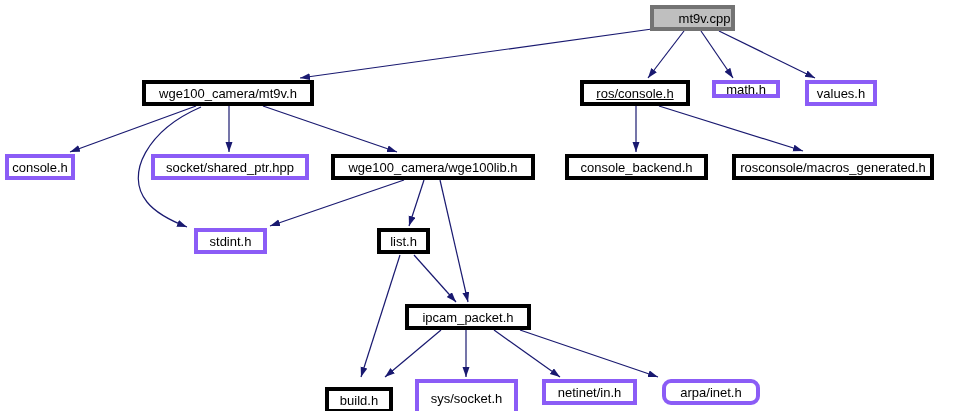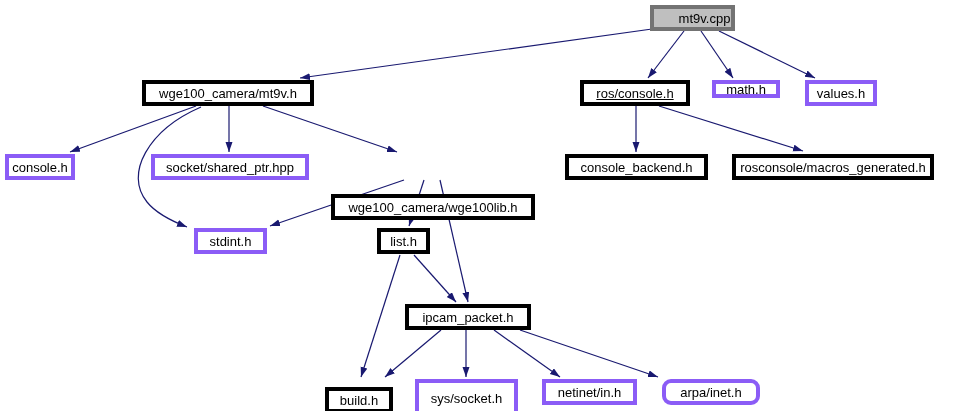--- a/index.html
+++ b/index.html
@@ -59,21 +59,21 @@
     </g>
   </svg>
 
   <div class="node root" style="left:650px;top:5px;width:85px;height:26px;">mt9v.cpp</div>
   <div class="node linked" style="left:142px;top:80px;width:172px;height:26px;">wge100_camera/mt9v.h</div>
   <div class="node linked" style="left:580px;top:80px;width:110px;height:26px;text-decoration:underline;">ros/console.h</div>
   <div class="node" style="left:712px;top:80px;width:68px;height:18px;">math.h</div>
   <div class="node" style="left:805px;top:80px;width:72px;height:26px;">values.h</div>
   <div class="node" style="left:5px;top:154px;width:70px;height:26px;">console.h</div>
   <div class="node" style="left:151px;top:154px;width:158px;height:26px;">socket/shared_ptr.hpp</div>
-  <div class="node linked" style="left:331px;top:154px;width:204px;height:26px;margin-top:40px;">wge100_camera/wge100lib.h</div>
+  <div class="node linked" style="left:331px;top:154px;width:204px;height:26px;">wge100_camera/wge100lib.h</div>
   <div class="node linked" style="left:565px;top:154px;width:143px;height:26px;">console_backend.h</div>
   <div class="node linked" style="left:732px;top:154px;width:202px;height:26px;">rosconsole/macros_generated.h</div>
   <div class="node" style="left:194px;top:228px;width:73px;height:26px;">stdint.h</div>
   <div class="node linked" style="left:377px;top:228px;width:53px;height:26px;">list.h</div>
   <div class="node linked" style="left:405px;top:304px;width:126px;height:26px;">ipcam_packet.h</div>
   <div class="node linked" style="left:325px;top:387px;width:68px;height:26px;">build.h</div>
   <div class="node" style="left:415px;top:379px;width:103px;height:38px;">sys/socket.h</div>
   <div class="node" style="left:542px;top:379px;width:95px;height:26px;">netinet/in.h</div>
   <div class="node" style="left:662px;top:379px;width:98px;height:26px;border-radius:9px;">arpa/inet.h</div>
 

